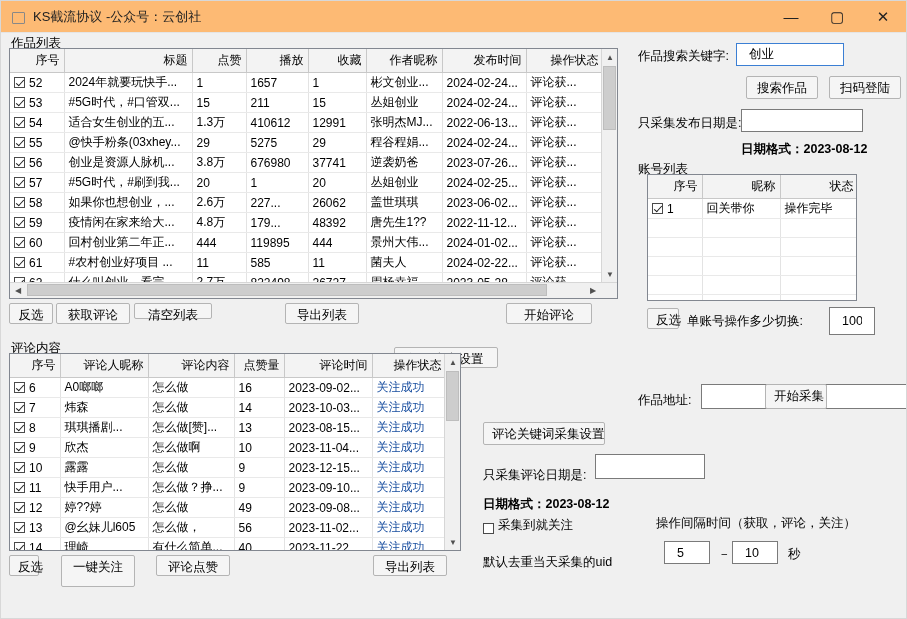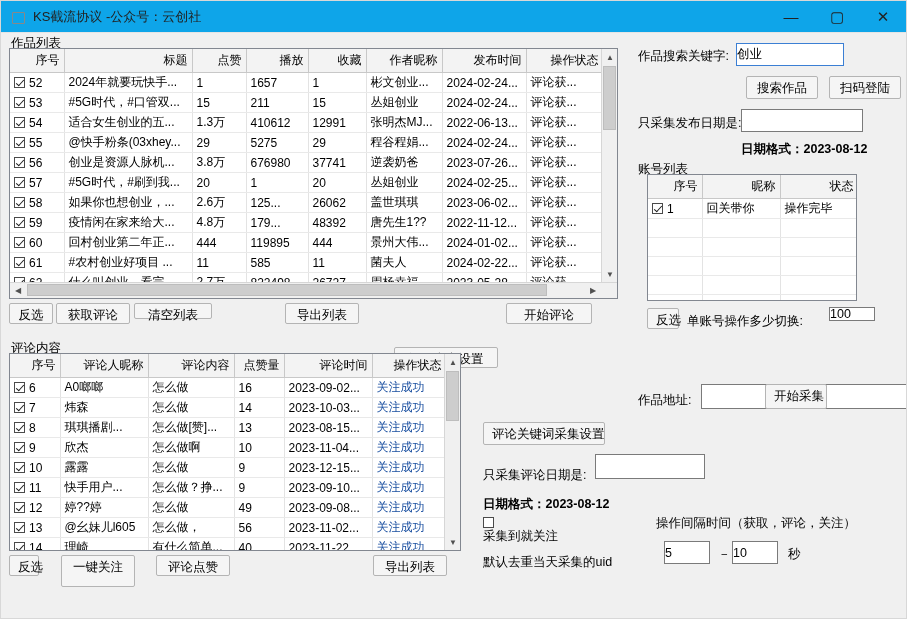--- a/index.html
+++ b/index.html
@@ -20,21 +20,21 @@
     width: 907px;
     height: 619px;
     background: #f0f0f0;
     border: 1px solid #d8d8d8;
     box-sizing: border-box;
     overflow: hidden;
   }
   
   .titlebar {
     height: 32px;
-    background: #0ea5e9;
+    background: #fdba74;
     display: flex;
     align-items: center;
     border-bottom: 1px solid #e5e5e5;
     box-sizing: border-box;
   }
   .titlebar .app-icon {
     width: 18px;
     height: 18px;
     margin-left: 8px;
     margin-right: 6px;
@@ -80,21 +80,21 @@
     text-align: center;
     white-space: nowrap;
     cursor: default;
   }
   .txt {
     background: #ffffff;
     border: 1px solid #7a7a7a;
     box-sizing: border-box;
     font-family: "Liberation Sans", sans-serif;
     font-size: 12.5px;
-    padding: 2px 0;
+    padding: 2px 12px;
     color: #000;
   }
   .txt.focus { border: 1px solid #3b7fd4; }
   .red { color: #e00000; }
 
   
   .grid-wrap {
     position: absolute;
     background: #fff;
     border: 1px solid #828790;
@@ -318,21 +318,21 @@
               <td>1</td>
               <td>20</td>
               <td>丛姐创业</td>
               <td>2024-02-25...</td>
               <td>评论获...</td>
             </tr>
             <tr>
               <td class="cell-num"><span class="cb checked"></span><span>58</span></td>
               <td>如果你也想创业，...</td>
               <td>2.6万</td>
-              <td>125...</td>
+              <td>227...</td>
               <td>26062</td>
               <td>盖世琪琪</td>
               <td>2023-06-02...</td>
               <td>评论获...</td>
             </tr>
             <tr>
               <td class="cell-num"><span class="cb checked"></span><span>59</span></td>
               <td>疫情闲在家来给大...</td>
               <td>4.8万</td>
               <td>179...</td>
@@ -561,35 +561,35 @@
             <td>&nbsp;</td>
             <td></td>
             <td></td>
           </tr>
         </tbody>
     </table>
   </div>
 
   <div class="btn" style="position:absolute; left:646px; top:307px; width:32px; height:21px;">反选</div>
   <div class="section-label" style="left:686px; top:312px;">单账号操作多少切换:</div>
-  <input class="txt" style="position: absolute; left: 828px; top: 306px; width: 46px; height: 14px;" value="100">
+  <input class="txt" style="position: absolute; left: 828px; top: 306px; width: 46px; height: 28px;" value="100">
 
   <div class="section-label" style="left:637px; top:391px;">作品地址:</div>
   <input class="txt" style="position: absolute; left: 700px; top: 383px; width: 256px; height: 25px;" value="">
 
   <div class="btn" style="position:absolute; left:764px; top:383px; width:62px; height:25px;">开始采集</div>
 
   <div class="btn" style="position:absolute; left:482px; top:421px; width:122px; height:23px;">评论关键词采集设置</div>
 
   <div class="section-label" style="left:482px; top:466px;">只采集评论日期是:</div>
   <input class="txt" style="position: absolute; left: 594px; top: 453px; width: 110px; height: 25px;" value="">
 
   <div class="section-label red" style="left:482px; top:495px; font-weight:bold;">日期格式：2023-08-12</div>
 
-  <div style="position:absolute; left:482px; top:516px; display:flex; align-items:flex-start;flex-direction:column;">
+  <div style="position:absolute; left:482px; top:516px; display:flex; align-items:flex-end;">
     <span class="cb empty"></span>
     <span class="lbl">采集到就关注</span>
   </div>
 
   <div class="section-label" style="left:482px; top:553px;">默认去重当天采集的uid</div>
 
   <div class="section-label" style="left:655px; top:514px;">操作间隔时间（获取，评论，关注）</div>
   <input class="txt" style="position: absolute; left: 663px; top: 540px; width: 46px; height: 23px;" value="5">
   <div class="section-label" style="left:717px; top:545px;">－</div>
   <input class="txt" style="position: absolute; left: 731px; top: 540px; width: 46px; height: 23px;" value="10">

